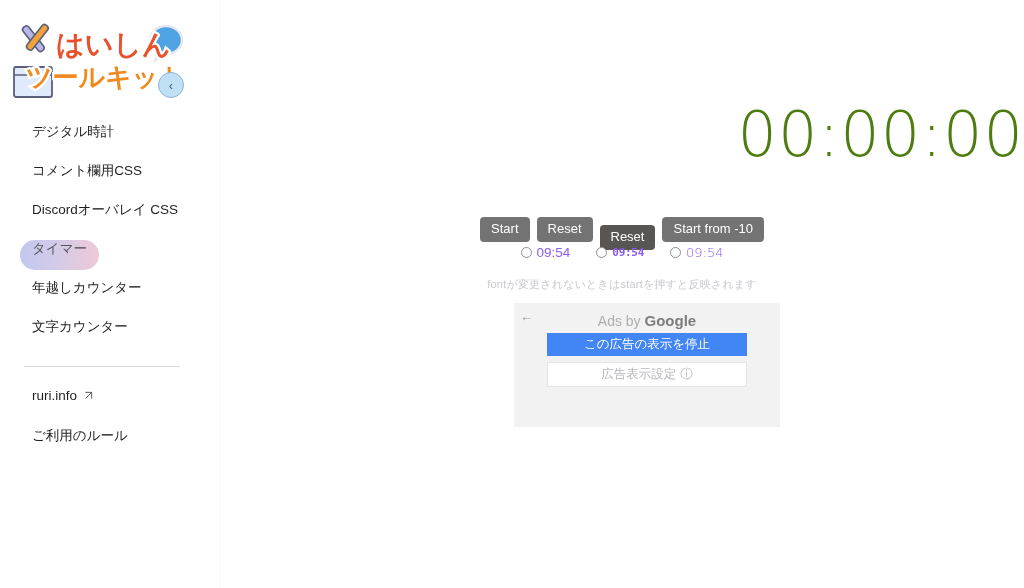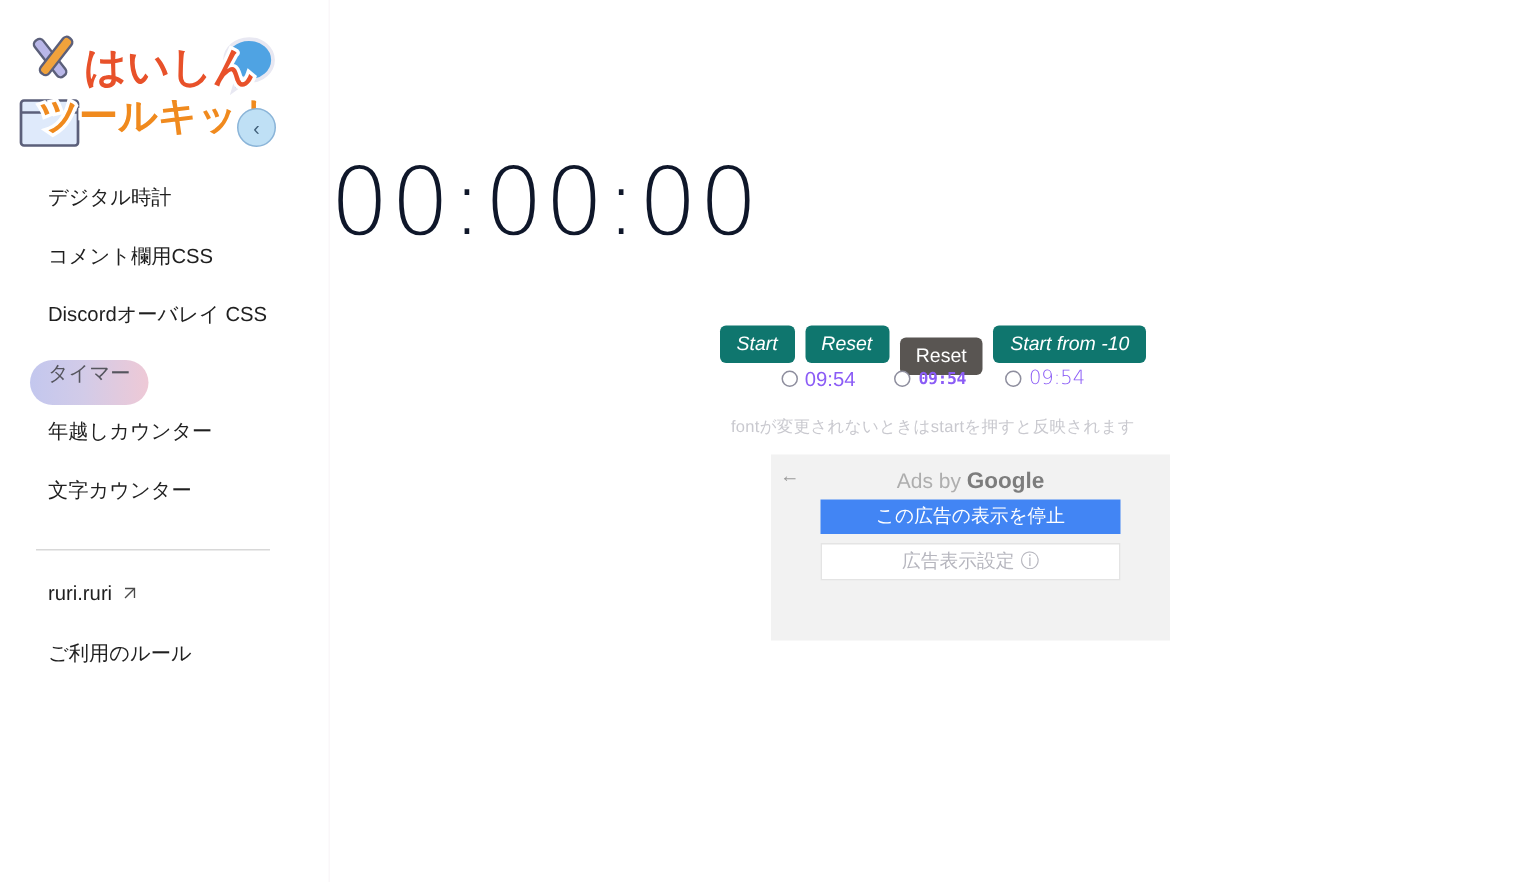--- a/index.html
+++ b/index.html
@@ -52,42 +52,42 @@
   .nav-divider {
     width: 156px; height: 1px; background: #d8d8d8;
     margin: 14px 0 16px 24px;
   }
   .ext-icon { margin-left: 7px; display: inline-block; vertical-align: middle; }
 
   
   .main { flex: 1; position: relative; background: #fff; }
   .timer-display {
     position: absolute; left: 0; right: 0; top: 104px;
-    text-align: left;
+    text-align: right;
     font-family: "DejaVu Sans", sans-serif;
     font-weight: 300;
     font-size: 62px;
     letter-spacing: 1px;
-    color: #0f172a;
+    color: #4d7c0f;
     line-height: 1;
   }
   .btn-row {
     position: absolute; left: 0; right: 0; top: 209px;
     display: flex; justify-content: center; align-items: center; gap: 7px;
   }
   .btn {
     border: none; border-radius: 4px;
     padding: 3px 11px 4px;
     font-size: 13px;
     font-family: "Liberation Sans", sans-serif;
     color: #fff;
     cursor: pointer;
     line-height: 1.35;
   }
-  .btn.orange { background: #0f766e; font-style: italic; }
+  .btn.orange { background: #737373; }
   .btn.gray { background: #595552; margin-top: 16px; }
 
   .radio-row {
     position: absolute; left: 0; right: 0; top: 245px;
     display: flex; justify-content: center; align-items: center; gap: 26px;
   }
   .radio-opt {
     display: flex; align-items: center; gap: 5px;
     color: #8b5cf6; cursor: pointer;
   }
@@ -206,21 +206,21 @@
             <span>文字カウンター</span>
           </div>
         </li>
       </ul>
 
       <div class="nav-divider"></div>
 
       <ul class="nav">
         <li class="nav-slot">
           <div class="nav-item">
-            <span>ruri.ruri</span>
+            <span>ruri.info</span>
             <span class="ext-icon">
               <svg width="9" height="9" viewBox="0 0 10 10">
                 <path d="M1.5 1.5 H8.5 V8.5" fill="none" stroke="#4a4a4a" stroke-width="1"></path>
                 <path d="M8.5 1.5 L1.5 8.5" fill="none" stroke="#4a4a4a" stroke-width="1"></path>
               </svg>
             </span>
           </div>
         </li>
         <li class="nav-slot">
           <div class="nav-item">

